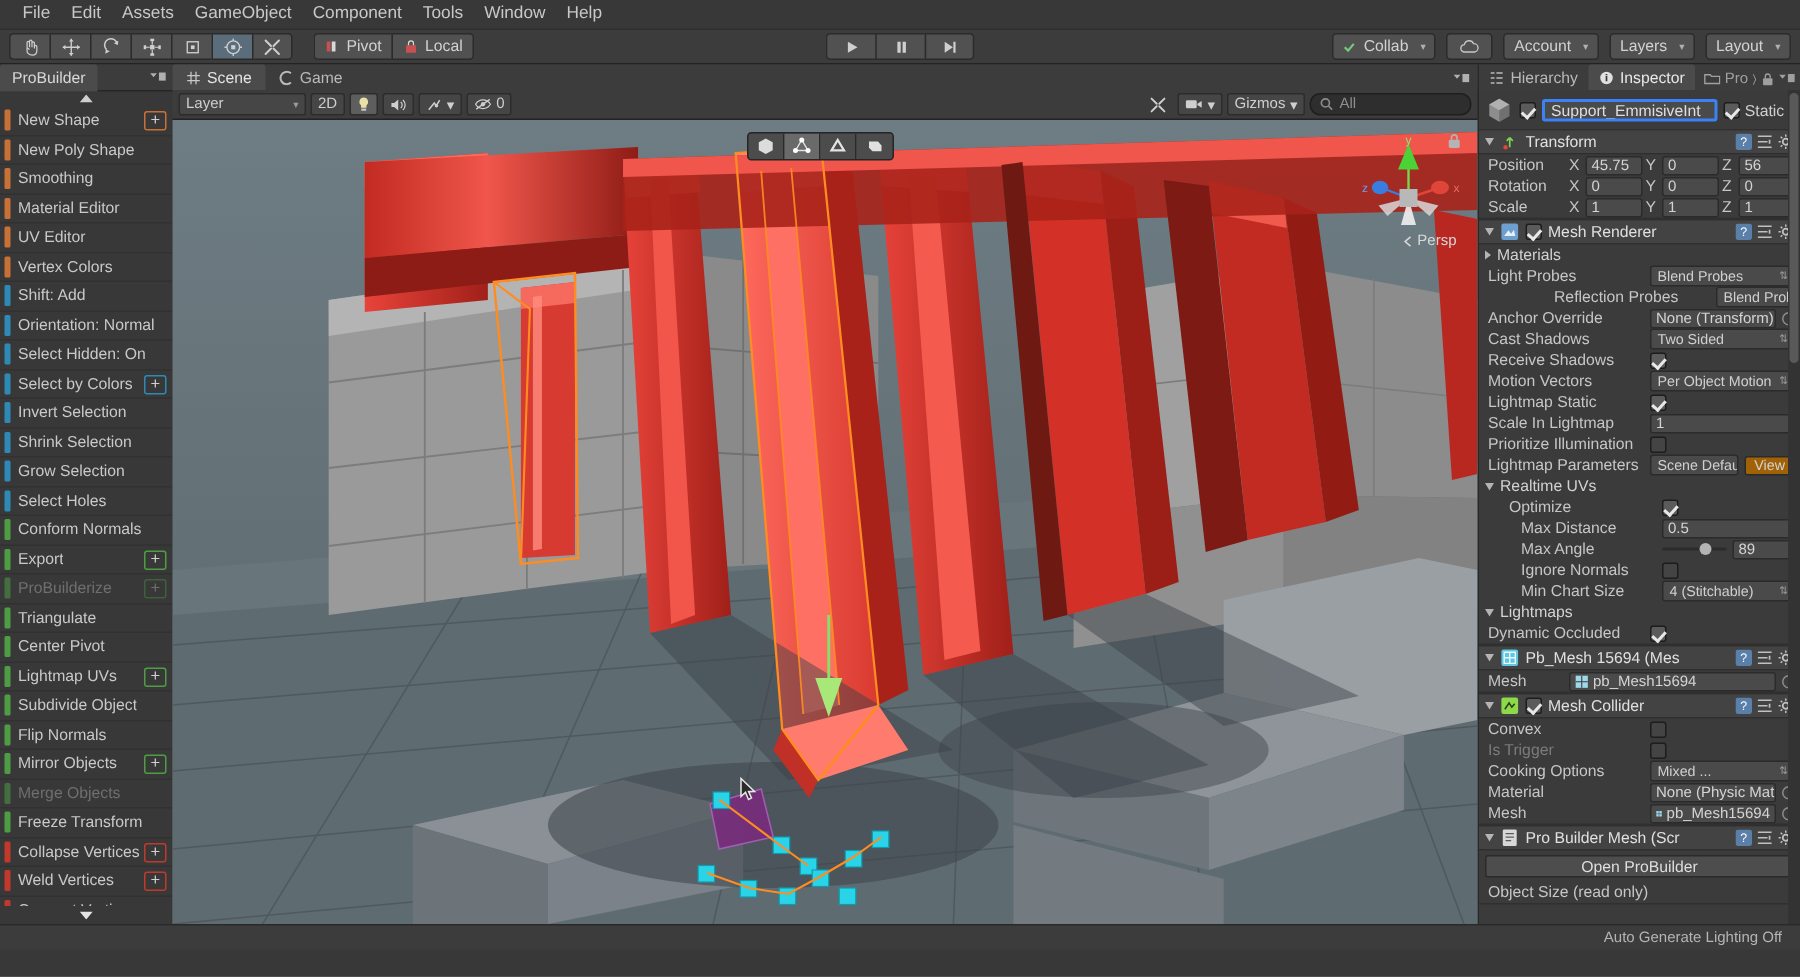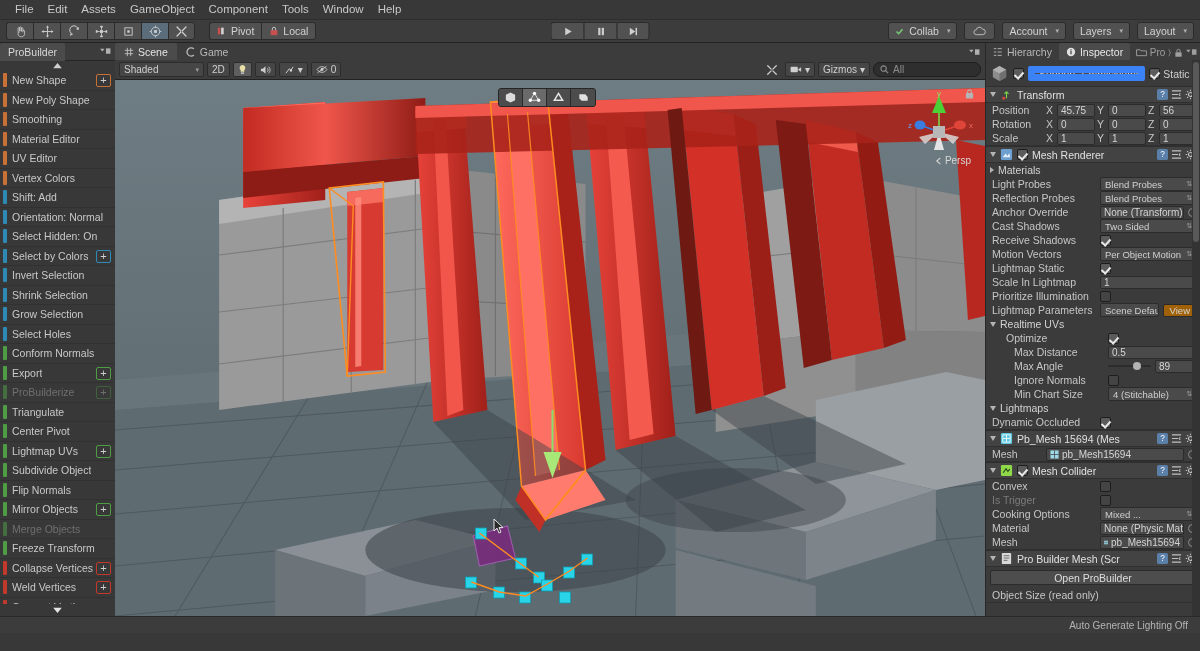--- a/index.html
+++ b/index.html
@@ -155,21 +155,21 @@
   .insp-body { flex:1; background:#3b3b3b; overflow:hidden; position:relative; }
 
   .obj-head { display:flex; align-items:center; padding:4px 4px 3px 4px; gap:4px; background:#3b3b3b; }
   .obj-icon { width:19px; height:19px; flex:0 0 auto; }
   .cb { width:11px; height:11px; border:1px solid #1d1d1d; background:#5b5b5b; border-radius:2px; position:relative; flex:0 0 auto; }
   .cb.on::after {
     content:""; position:absolute; left:2px; top:1px; width:4px; height:7px;
     border:solid #e8e8e8; border-width:0 2px 2px 0; transform:rotate(42deg);
   }
   .name-field {
-    flex:1; height:15px; background:#4a4a4a; border:7px solid #3b82f6; border-radius:2px;
+    flex:1; height:15px; background:#4a4a4a; border:2px solid #3b82f6; border-radius:2px;
     font-size:10.5px; color:#dedede; padding:0 4px; display:flex; align-items:center; overflow:hidden;
     white-space:nowrap;
   }
   .static-wrap { display:flex; align-items:center; gap:3px; font-size:10.5px; color:#cfcfcf; }
   .taglayer { display:flex; align-items:center; gap:4px; padding:1px 4px 4px 4px; font-size:10.5px; }
   .tl-label { color:#c6c6c6; }
   .dd {
     height:14px; background:#4a4a4a; border:1px solid #2b2b2b; border-radius:2px;
     display:flex; align-items:center; padding:0 4px; font-size:9.5px; color:#d0d0d0;
     overflow:hidden; white-space:nowrap;
@@ -522,21 +522,21 @@
         <div class="stab-menu">
           <svg width="11" height="9" viewBox="0 0 12 10">
             <path d="M0 2l2.5 3L5 2z" fill="#b0b0b0"></path>
               <rect x="6.5" y="1.5" width="5" height="6" fill="#b0b0b0"></rect>
           </svg>
         </div>
       </div>
 
       <div class="scene-toolbar">
         <div class="draw-mode">
-          <span>Shaded</span>
+          <span>Layer</span>
           <span class="caret">▾</span>
         </div>
         <div class="sbtn">2D</div>
         <div class="sbtn on">
           <svg width="9" height="11" viewBox="0 0 10 12">
             <path d="M5 1a3.2 3.2 0 00-2 5.7V8.5h4V6.7A3.2 3.2 0 005 1z" fill="#e8e0a8"></path>
             <rect x="3.2" y="9.2" width="3.6" height="1.6" fill="#c8c8c8"></rect>
           </svg>
         </div>
         <div class="sbtn">
@@ -982,21 +982,21 @@
           </div>
           <div id="mr-props">
               <div class="prop">
                 <span class="prop-label" style="width: 104px;">Light Probes</span>
                 <div class="dd" style="flex: 1 1 0%;">
                   <span>Blend Probes</span>
                   <span class="caret">⇅</span>
                 </div>
               </div>
               <div class="prop">
-                <span class="prop-label" style="width: 104px;">Reflection Probes</span>
+                <span class="prop-label" style="width: 104px; margin-left: 44px;">Reflection Probes</span>
                 <div class="dd" style="flex: 1 1 0%;">
                   <span>Blend Probes</span>
                   <span class="caret">⇅</span>
                 </div>
               </div>
               <div class="prop">
                 <span class="prop-label" style="width: 104px;">Anchor Override</span>
                 <div class="field" style="flex: 1 1 0%;">None (Transform)</div>
                 <div class="ccirc"></div>
               </div>

